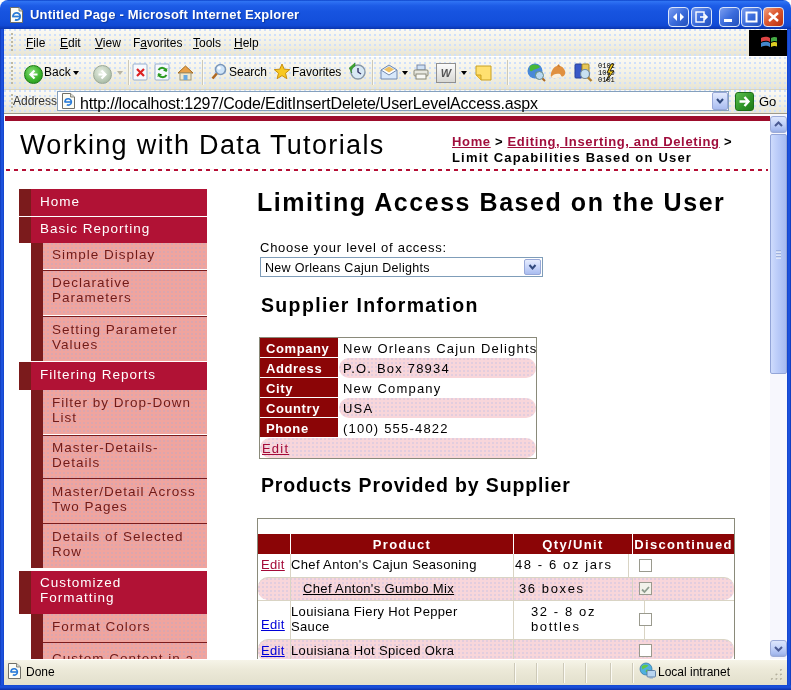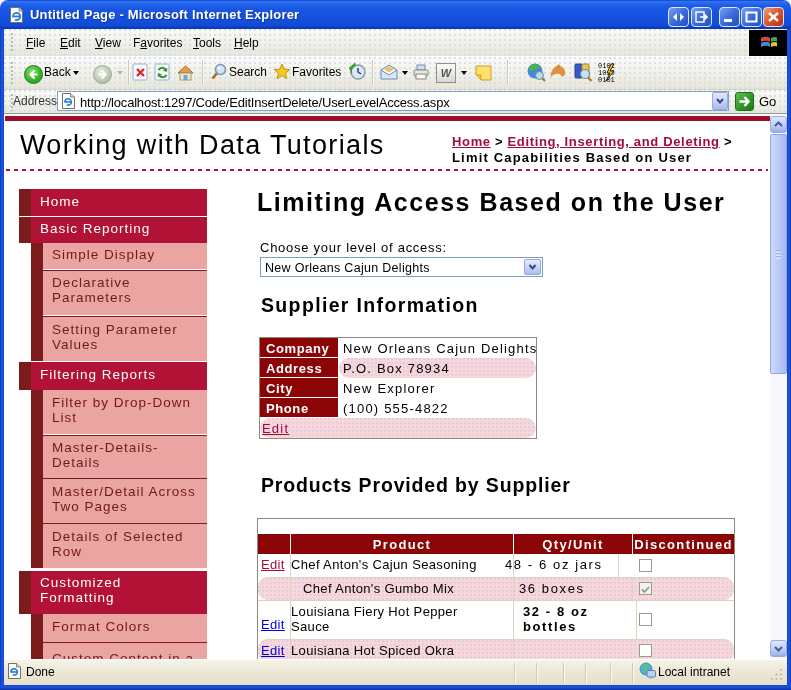--- a/index.html
+++ b/index.html
@@ -35,21 +35,21 @@
 .vsep{width:1px;background:#cdc9b8;border-right:1px solid #fbfaf4;}
 
 
 .tbtext{font-size:12px;color:#000;top:63px;}
 .chev{border-left:3.5px solid transparent;border-right:3.5px solid transparent;border-top:4px solid #000;width:0;height:0;top:71px;}
 .chev.dis{border-top-color:#b8b4a4;}
 
 
 #addrlabel{left:13px;top:94px;font-size:12px;color:#333;}
 #addrinput{left:57px;top:91px;width:672px;height:20px;background:#fff;border:1px solid #85a0bc;box-sizing:border-box;}
-#addrurl{left:80px;top:95px;font-size:13px;color:#000;letter-spacing:-0.2px;}
+#addrurl{left:80px;top:95px;font-size:16px;color:#000;letter-spacing:-0.2px;}
 #addrdrop{left:712px;top:92px;width:16px;height:18px;background:linear-gradient(180deg,#e3eafc 0%,#c5d3f8 50%,#aabdf0 100%);border:1px solid #98a8d8;border-radius:2px;box-sizing:border-box;}
 #gobox{left:735px;top:92px;width:19px;height:19px;border-radius:3px;background:linear-gradient(135deg,#5cbe4e 0%,#2e9426 60%,#1f7a18 100%);border:1px solid #1e6f18;box-sizing:border-box;}
 #gotext{left:759px;top:94px;font-size:13px;color:#000;}
 
 
 #contentline{left:4px;top:113px;width:783px;height:1px;background:#9c988c;}
 #content{left:5px;top:114px;width:765px;height:545px;background:#fff;overflow:hidden;}
 #redbar{left:0;top:2px;width:765px;height:5px;background:#9d0d2c;}
 #sitetitle{left:15px;top:16px;font-size:27px;color:#000;letter-spacing:1.35px;}
 #crumb{left:447px;top:20px;font-size:13px;font-weight:bold;color:#000;line-height:15.5px;}
@@ -374,21 +374,25 @@
       <div class="r">
           <span class="lab">Company</span>
           <span class="val">New Orleans Cajun Delights</span>
         </div>
       <div class="r">
           <span class="lab">Address</span>
           <span class="val pinkdith">P.O. Box 78934</span>
         </div>
       <div class="r">
           <span class="lab">City</span>
-          <span class="val">New Explorer</span>
+          <span class="val">New Company</span>
+        </div>
+      <div class="r">
+          <span class="lab">Country</span>
+          <span class="val pinkdith">USA</span>
         </div>
       <div class="r">
           <span class="lab">Phone</span>
           <span class="val">(100) 555-4822</span>
         </div>
       <div class="r pinkdith">
           <span class="val" style="left:0;width:100%;padding-left:2px;"><a class="redlink" href="#s">Edit</a></span>
         </div>
     </div>
 
@@ -401,49 +405,49 @@
         <div class="hc" style="left:256px;width:119px;">Qty/Unit</div>
         <div class="hc" style="left:375px;width:101px;border-right:none;">Discontinued</div>
       </div>
       <div class="row" style="height:23px;border-top:none;">
         <div class="c" style="left:0;width:33px;">
             <div class="txt"><a class="redlink" href="#1">Edit</a></div>
           </div>
         <div class="c" style="left:33px;width:223px;">
             <div class="txt" style="padding-left:0px;">Chef Anton's Cajun Seasoning</div>
           </div>
-        <div class="c qty" style="left:242px;width:119px;">
+        <div class="c qty" style="left:252px;width:119px;">
             <div class="txt" style="padding-left:5px;">48 - 6 oz jars</div>
           </div>
         <div class="c" style="left:375px;width:101px;border-right:none;">
             <span class="cb" style="top:5px;"></span>
           </div>
       </div>
       <div class="row pinkdith" style="height:22px;">
         <div class="c" style="left:0;width:33px;"></div>
         <div class="c" style="left:33px;width:223px;">
-            <div class="txt" style="padding-left:12px;">Chef Anton's Gumbo Mix</div>
+            <div class="txt" style="padding-left:12px;text-decoration:underline;">Chef Anton's Gumbo Mix</div>
           </div>
         <div class="c qty" style="left:256px;width:119px;">
             <div class="txt" style="padding-left:5px;">36 boxes</div>
           </div>
         <div class="c" style="left:375px;width:101px;border-right:none;">
             <span class="cb" style="top:4px;background:#f2f2ea;"><svg width="11" height="11" viewBox="0 0 11 11">
                 <path d="M2 5.5 L4.5 8 L9 3" stroke="#8e9c8e" stroke-width="1.8" fill="none"></path>
               </svg></span>
           </div>
       </div>
       <div class="row" style="height:38px;">
         <div class="c" style="left:0;width:33px;">
             <div class="txt" style="padding-top:16px;"><a class="bluelink" href="#2">Edit</a></div>
           </div>
         <div class="c" style="left:33px;width:223px;">
             <div class="txt" style="padding-left:0px;">Louisiana Fiery Hot Pepper<br>Sauce</div>
           </div>
-        <div class="c qty" style="left:260px;width:119px;font-weight:bold;">
+        <div class="c qty" style="left:268px;width:119px;">
             <div class="txt" style="padding-left:5px;">32 - 8 oz<br>bottles</div>
           </div>
         <div class="c" style="left:375px;width:101px;border-right:none;">
             <span class="cb" style="top:12px;"></span>
           </div>
       </div>
       <div class="row pinkdith" style="height:22px;">
         <div class="c" style="left:0;width:33px;">
             <div class="txt"><a class="bluelink" href="#3">Edit</a></div>
           </div>

